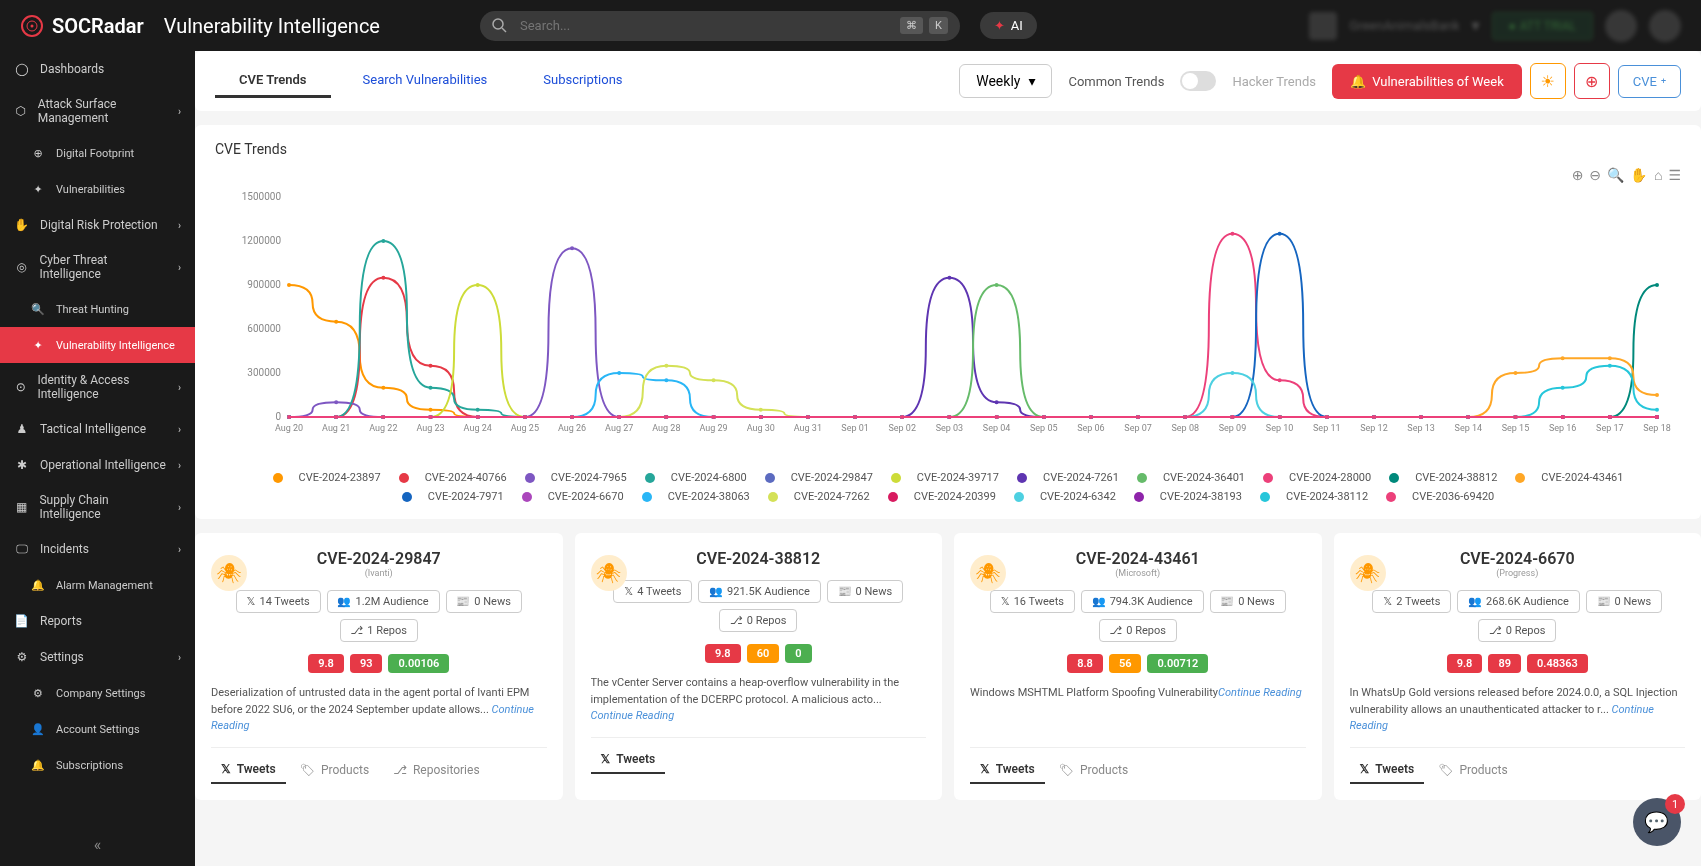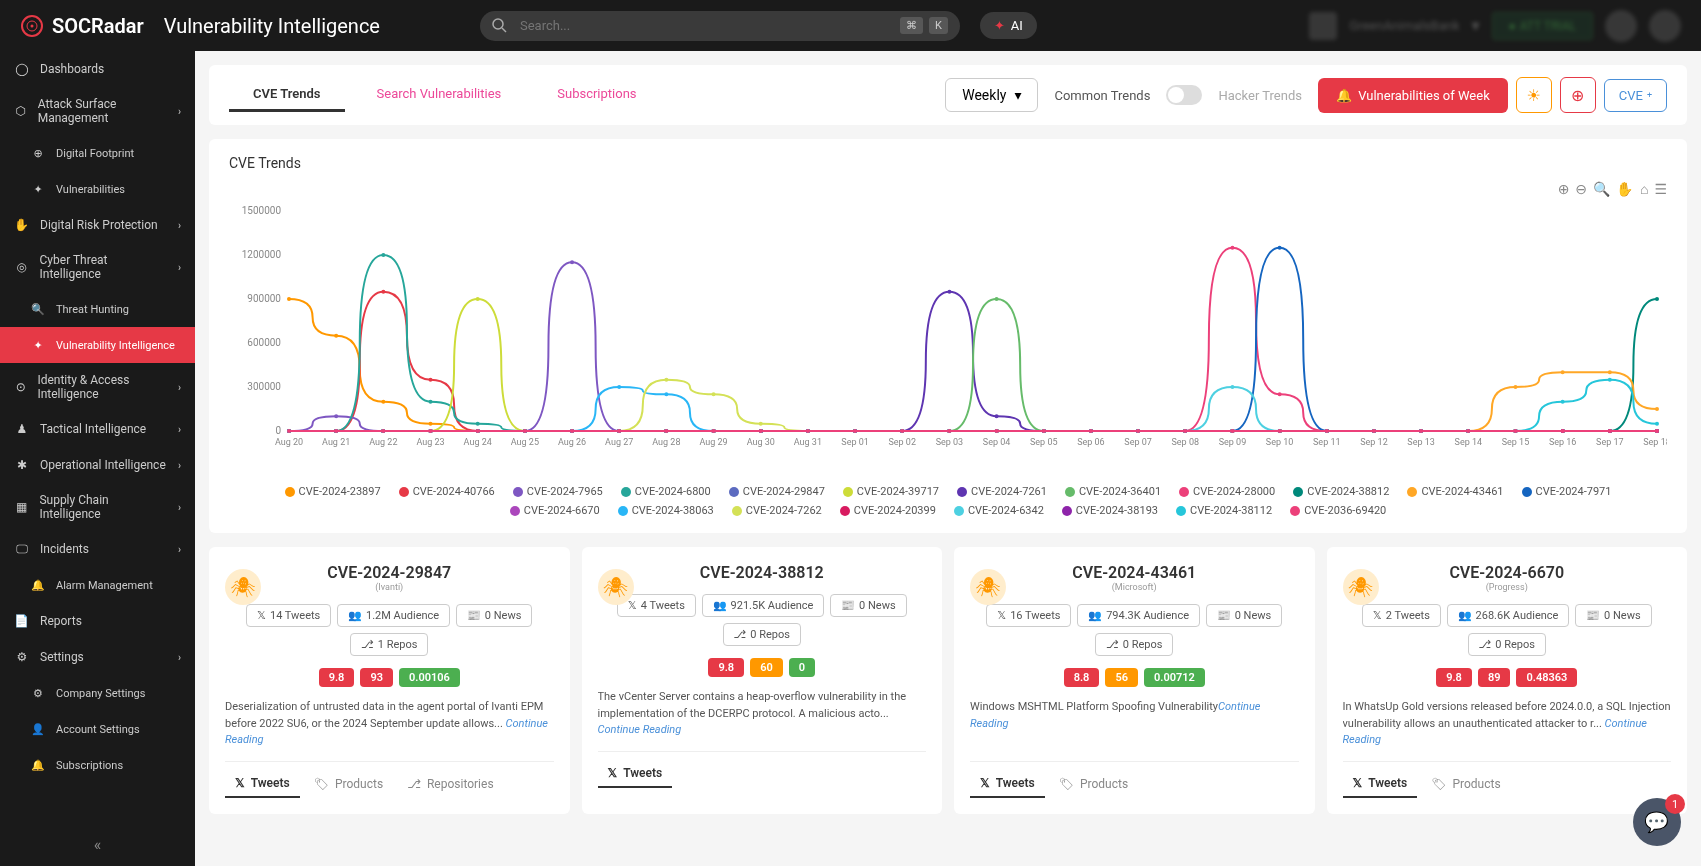--- a/index.html
+++ b/index.html
@@ -29,46 +29,46 @@
 
 .sidebar { width: 195px; background: #1a1a1a; display: flex; flex-direction: column; overflow-y: auto; }
 .nav-item { display: flex; align-items: center; gap: 10px; padding: 10px 14px; color: #ccc; font-size: 12px; cursor: pointer; position: relative; }
 .nav-item.sub { padding-left: 30px; font-size: 11px; }
 .nav-item.active { background: #e63946; color: #fff; }
 .nav-item .chev { margin-left: auto; font-size: 10px; }
 .nav-icon { width: 16px; height: 16px; display: flex; align-items: center; justify-content: center; }
 .collapse-btn { margin-top: auto; padding: 12px; text-align: center; color: #888; cursor: pointer; }
 
 
-.main { flex: 1; overflow-y: auto; padding: 14px; background: #f5f5f5; }
+.main { flex: 1; overflow-y: auto; background: #f5f5f5; }
 
 
 .tabs-bar { background: #fff; border-radius: 6px; padding: 12px 20px; display: flex; align-items: center; gap: 8px; margin-bottom: 14px; }
-.tab { padding: 8px 24px; font-size: 13px; color: #ec4899; cursor: pointer; border-radius: 4px 4px 0 0; }
+.tab { padding: 8px 24px; font-size: 13px; color: #1d4ed8; cursor: pointer; border-radius: 4px 4px 0 0; }
 .tab.active { color: #333; font-weight: 600; border-bottom: 3px solid #333; }
 .dropdown { border: 1px solid #ccc; border-radius: 6px; padding: 8px 16px; font-size: 14px; display: flex; align-items: center; gap: 8px; cursor: pointer; margin-left: auto; }
 .toggle-label { font-size: 13px; color: #555; margin: 8px 8px; }
 .toggle-label.dim { color: #aaa; }
 .toggle-sw { width: 36px; height: 20px; background: #ddd; border-radius: 10px; position: relative; cursor: pointer; }
 .toggle-sw::after { content: ''; position: absolute; width: 16px; height: 16px; background: #fff; border-radius: 50%; top: 2px; left: 2px; }
 .btn-red { background: #e63946; color: #fff; padding: 10px 18px; border-radius: 6px; border: none; font-size: 13px; display: flex; align-items: center; gap: 6px; cursor: pointer; }
 .icon-btn { width: 36px; height: 36px; border: 1px solid; border-radius: 6px; display: flex; align-items: center; justify-content: center; cursor: pointer; font-size: 16px; }
 .icon-btn.orange { border-color: #ff9800; color: #ff9800; }
 .icon-btn.red { border-color: #e63946; color: #e63946; }
 .cve-btn { border: 1px solid #4a90d9; color: #4a90d9; padding: 8px 14px; border-radius: 6px; font-size: 13px; cursor: pointer; display: flex; align-items: center; gap: 4px; }
 
 
 .chart-card { background: #fff; border-radius: 6px; padding: 16px 20px; margin-bottom: 14px; }
 .chart-title { font-size: 14px; color: #333; margin-bottom: 10px; }
 .chart-tools { display: flex; gap: 6px; justify-content: flex-end; margin-bottom: 4px; }
 .chart-tools span { cursor: pointer; color: #888; font-size: 14px; }
 .chart-tools span.blue { color: #4a90d9; }
 .chart-svg { width: 100%; height: 270px; }
 .legend { display: flex; flex-wrap: wrap; gap: 6px 18px; justify-content: center; padding: 10px 40px 0; font-size: 11px; }
-.legend-item { display: flex; align-items: center; gap: 4px; color: #555; }
+.legend-item { display: flex; align-items: center; gap: 16px; color: #555; }
 .legend-dot { width: 10px; height: 10px; border-radius: 50%; }
 
 
 .cards { display: flex; gap: 12px; }
 .card { flex: 1; background: #fff; border-radius: 6px; padding: 16px; min-width: 0; }
 .card-head { text-align: center; position: relative; }
 .card-title { font-size: 16px; font-weight: 600; color: #333; }
 .card-sub { font-size: 9px; color: #999; }
 .bug-icon { position: absolute; left: 0; top: 6px; width: 36px; height: 36px; background: #ffedcc; border-radius: 50%; display: flex; align-items: center; justify-content: center; color: #ff9800; font-size: 20px; }
 .badges { display: flex; flex-wrap: wrap; gap: 6px; justify-content: center; margin: 12px 0; }

